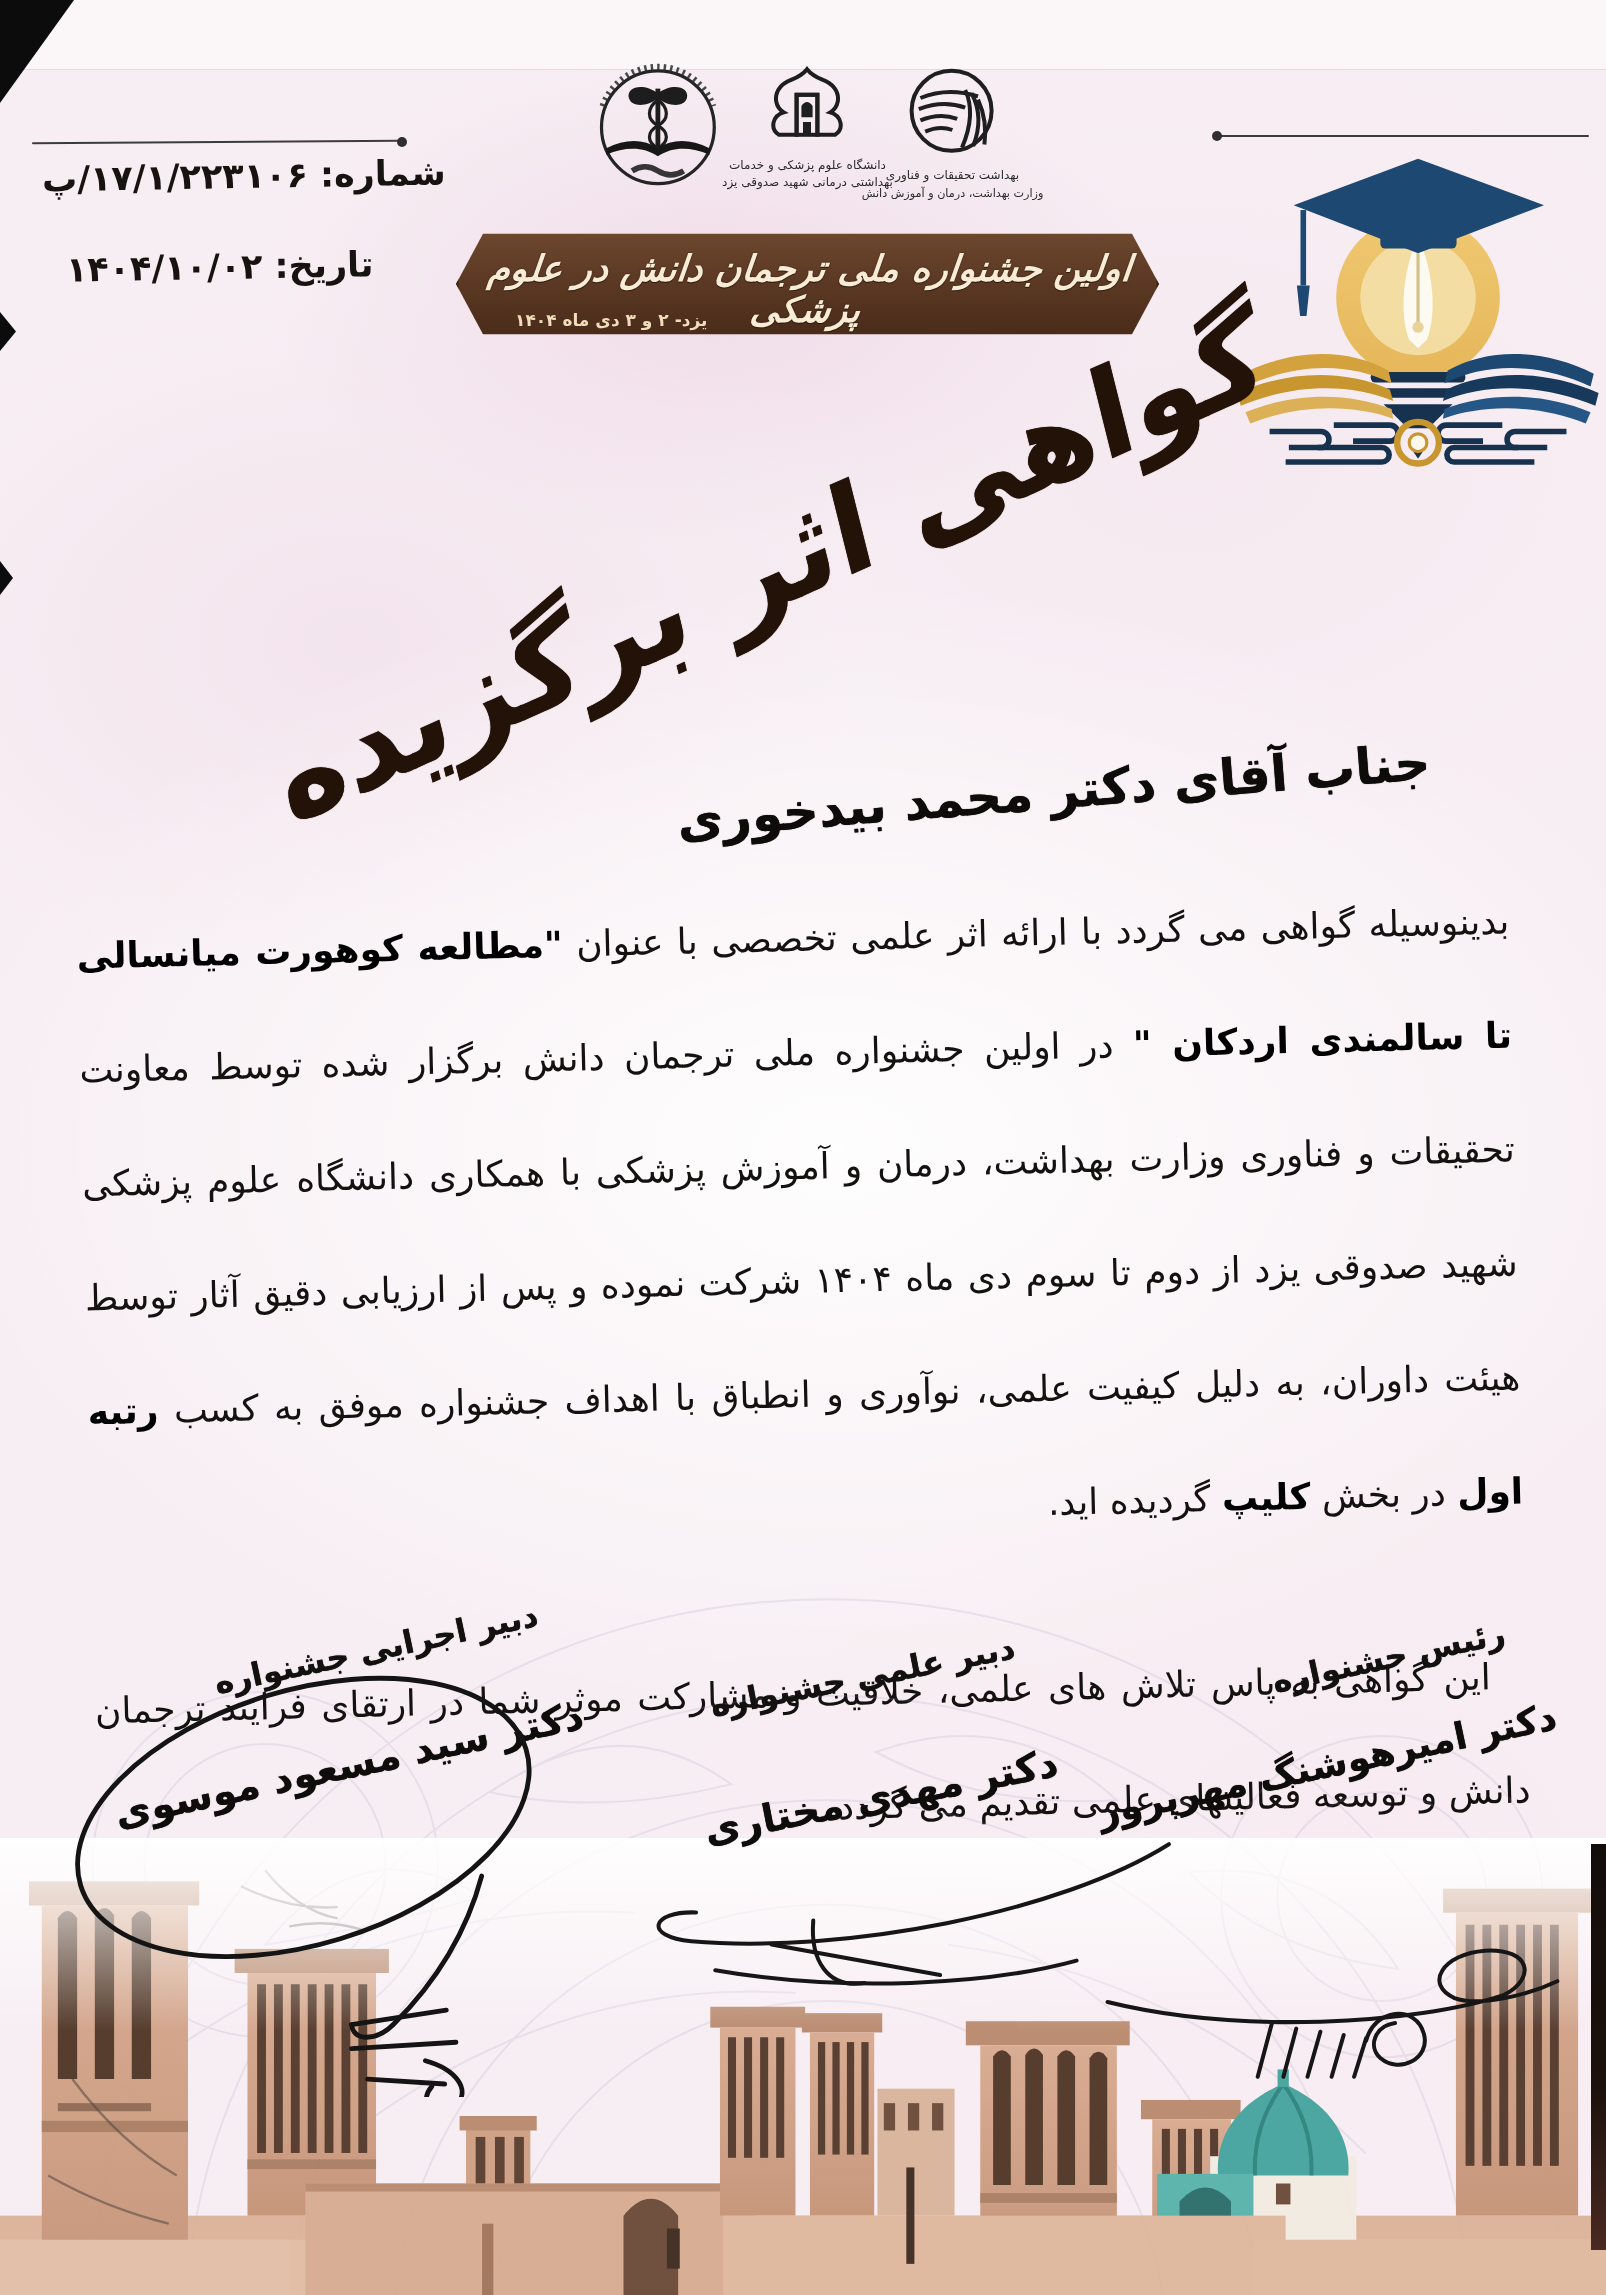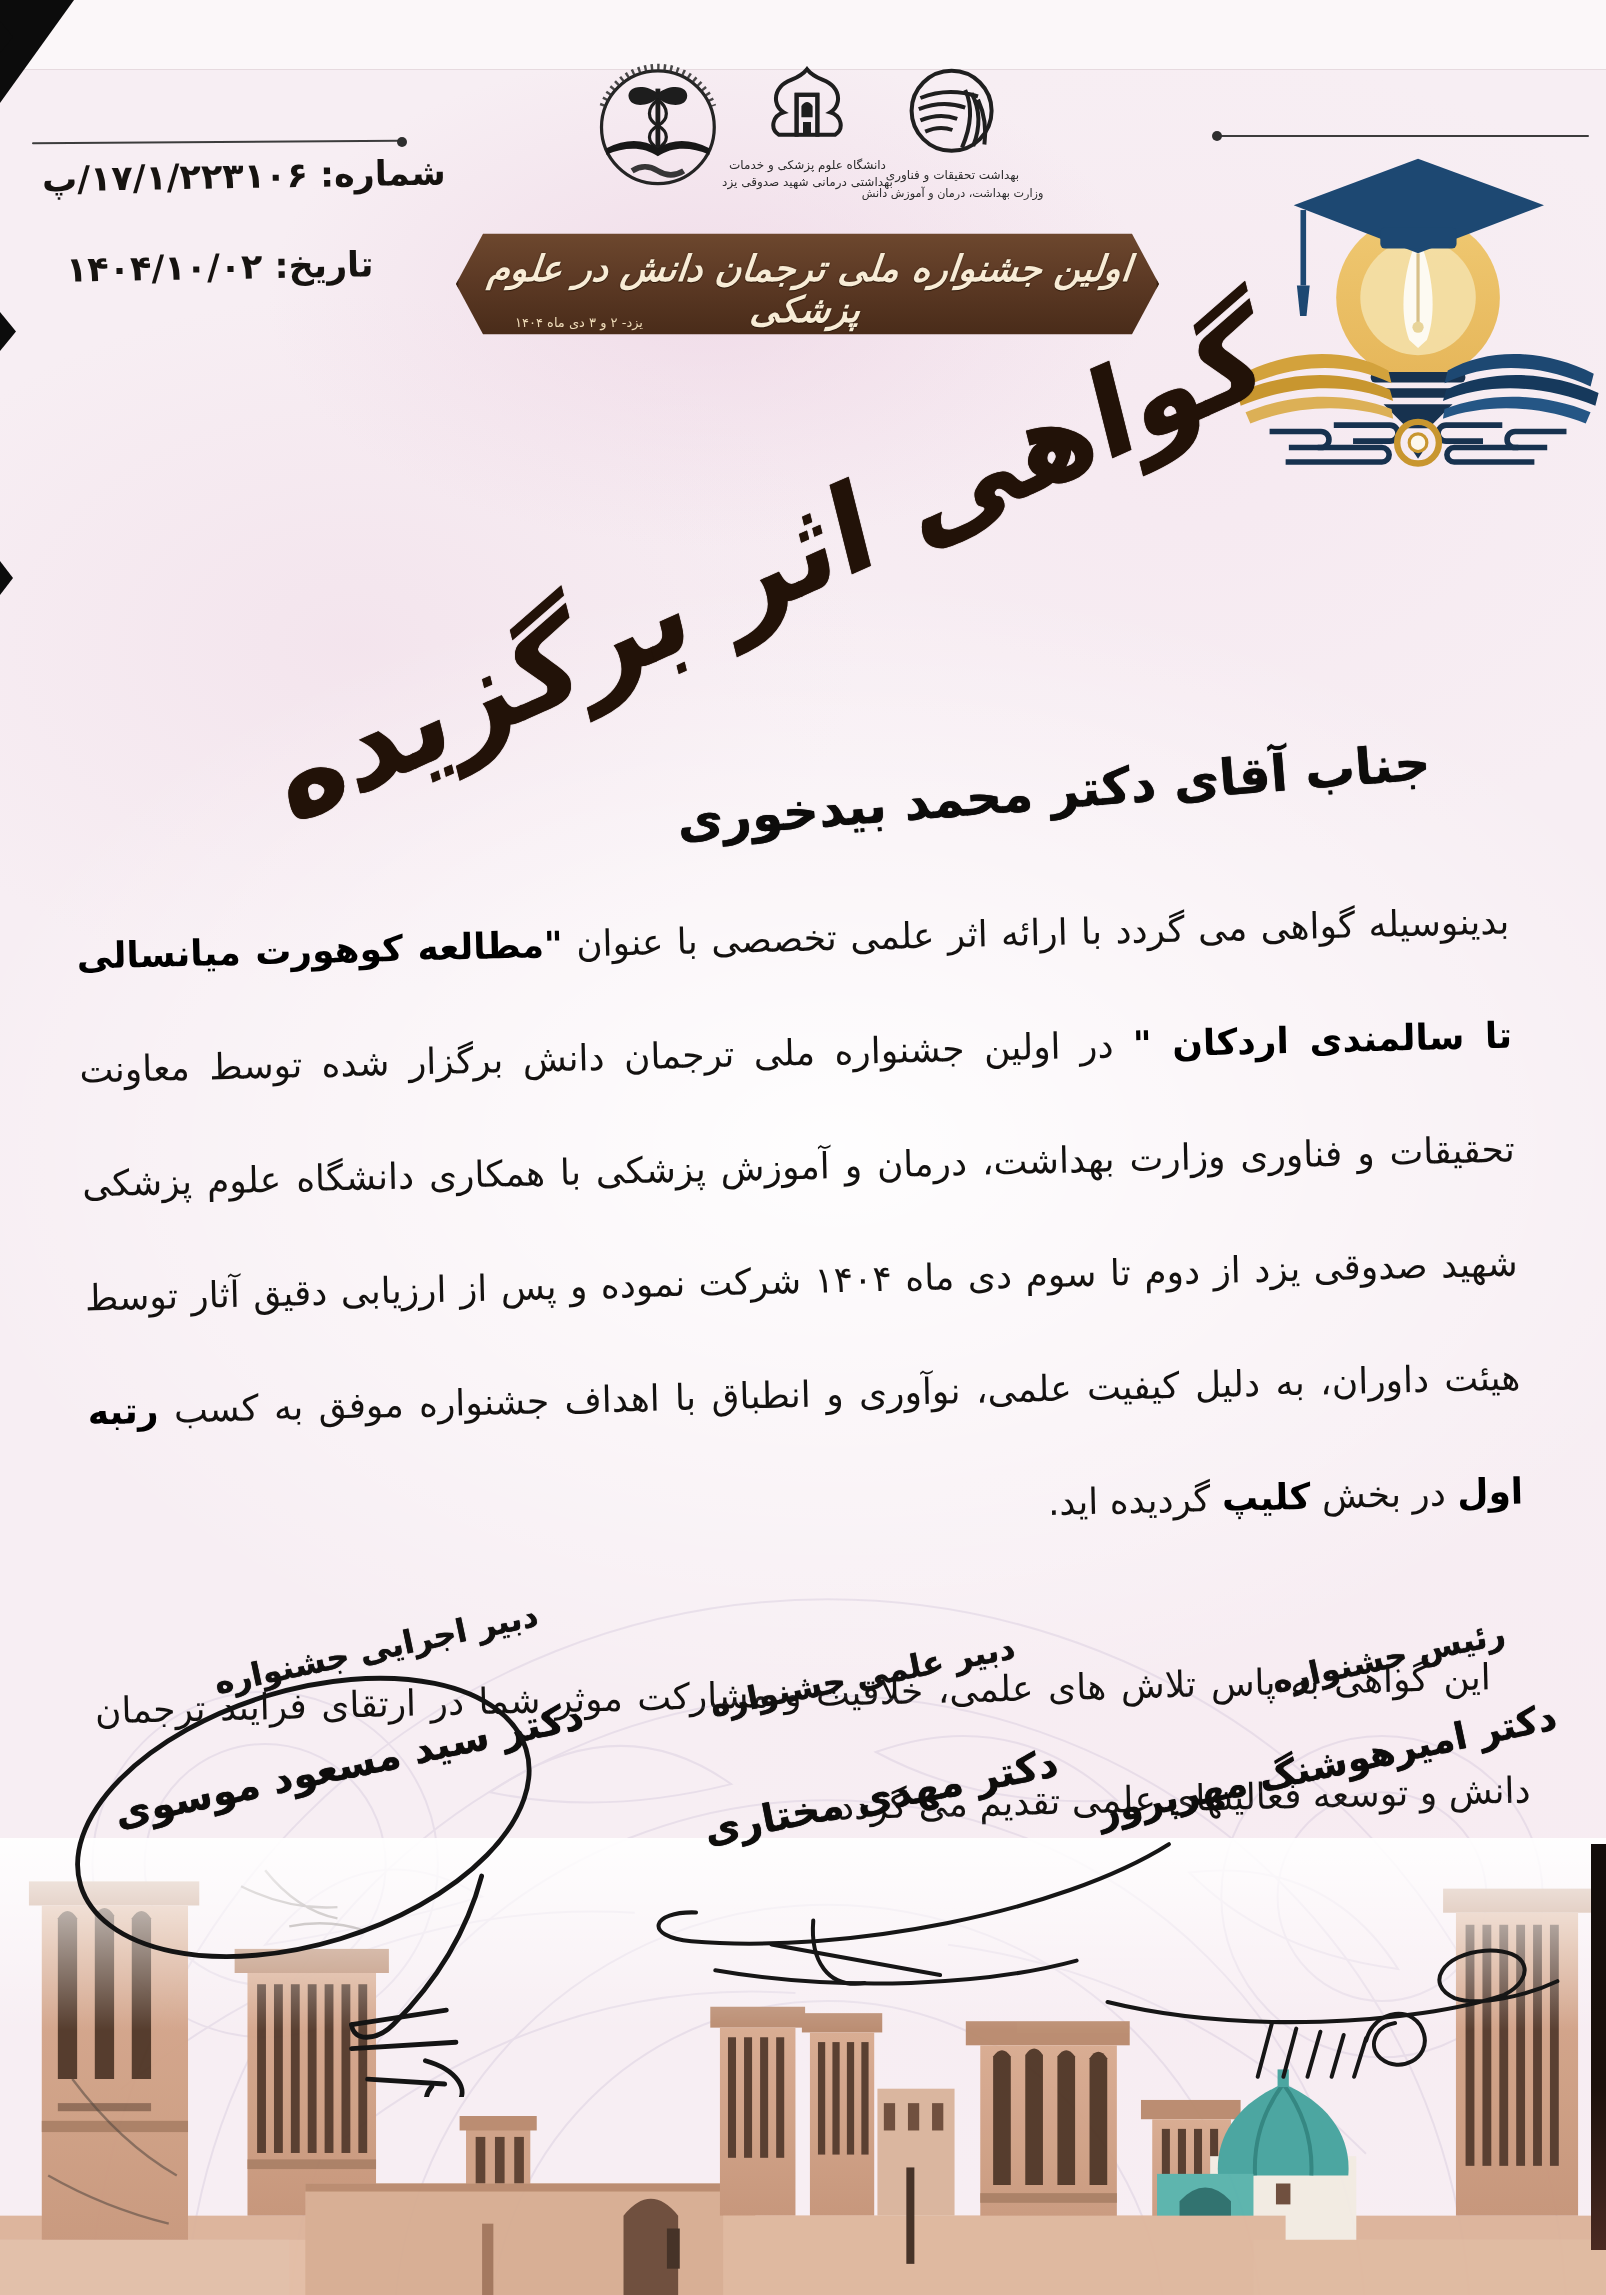--- a/index.html
+++ b/index.html
@@ -29,21 +29,21 @@
     clip-path:polygon(0 50%,27px 6%,calc(100% - 27px) 6%,100% 50%,calc(100% - 27px) 94%,27px 94%);
     box-shadow:inset 0 0 0 2.4px #3a2313;
   }
   .banner-title{
     position:absolute;left:0;right:0;top:21px;text-align:center;
     color:#f8ecd6;font-size:36px;font-weight:bold;font-style:italic;
     text-shadow:0 0.8px 0 #2e1a0c, 0 0 1.6px #2e1a0c;
     transform:skewX(-6deg);
   }
   .banner-sub{
-    position:absolute;left:59px;bottom:11.2px;color:#f0ddba;font-size:13px;font-weight:normal;
+    position:absolute;left:59px;bottom:11.2px;color:#f0ddba;font-size:17px;font-weight:bold;
   }
   
   .logo-caption{font-size:12px;line-height:1.45;color:#2b2b2b;text-align:center;filter:blur(0.3px);}
   
   .big-title{
     left:438px;top:454px;width:868px;height:193px;text-align:center;
     font-size:119px;font-weight:bold;color:#221208;
     transform:rotate(-24deg) skewX(-10deg);
     text-shadow:0 0 0.8px #221208;
     white-space:nowrap;

